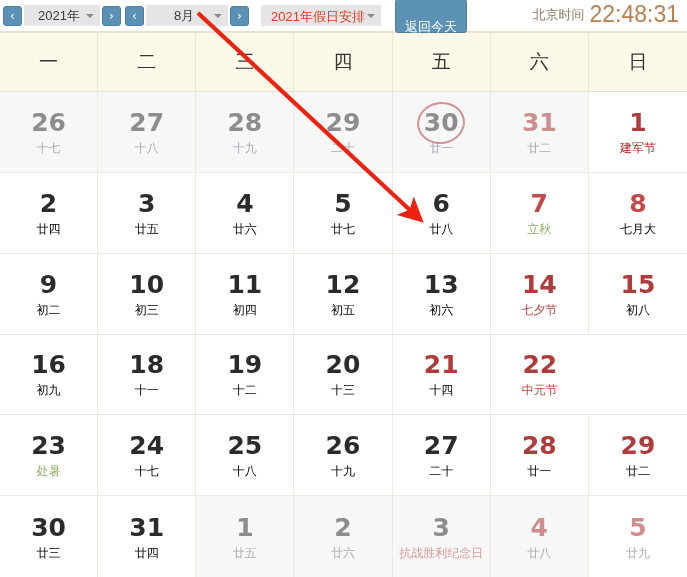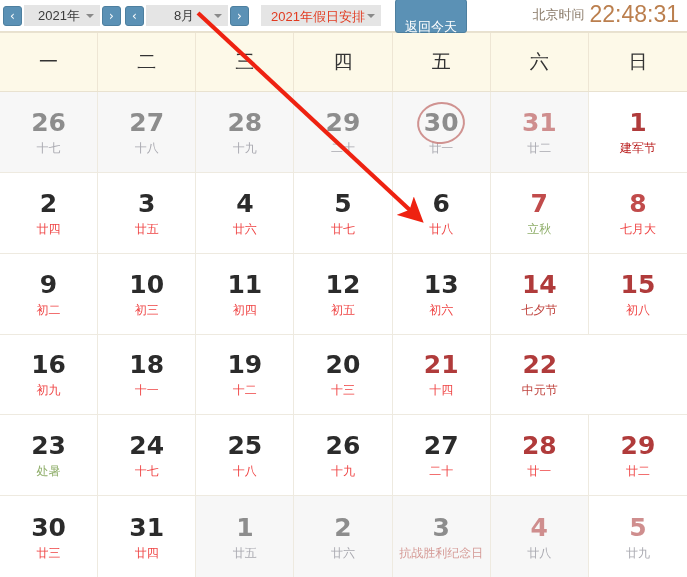--- a/index.html
+++ b/index.html
@@ -179,21 +179,21 @@
   .day-num {
     font-size: 25px;
     font-weight: bold;
     color: #2b2b2b;
     line-height: 1;
     margin-bottom: 7px;
     font-family: "DejaVu Sans", "Liberation Sans", sans-serif;
   }
   .day-sub {
     font-size: 12px;
-    color: #ef4444;
+    color: #000000;
     line-height: 1;
     font-family: "DejaVu Sans", sans-serif;
   }
 
   
   .day-num.dim      { color: #8d8d8d; }
   .day-num.dim-red  { color: #cf8e8e; }
   .day-num.red      { color: #b03b3b; }
   .day-num.rose     { color: #c14b4b; }
 

